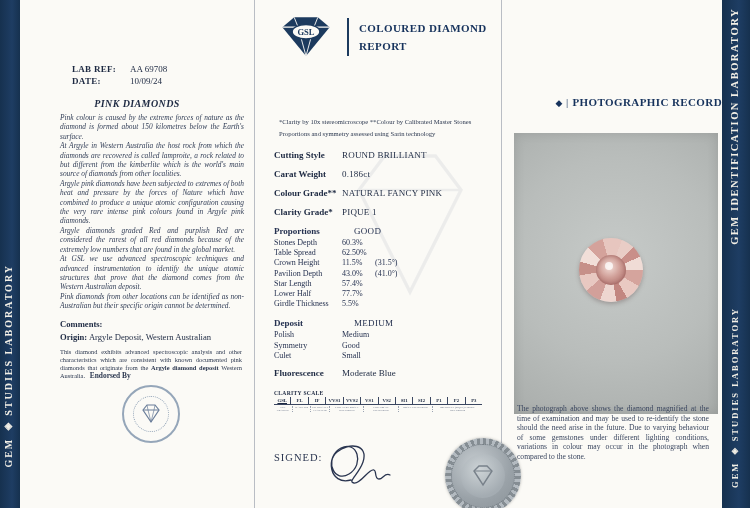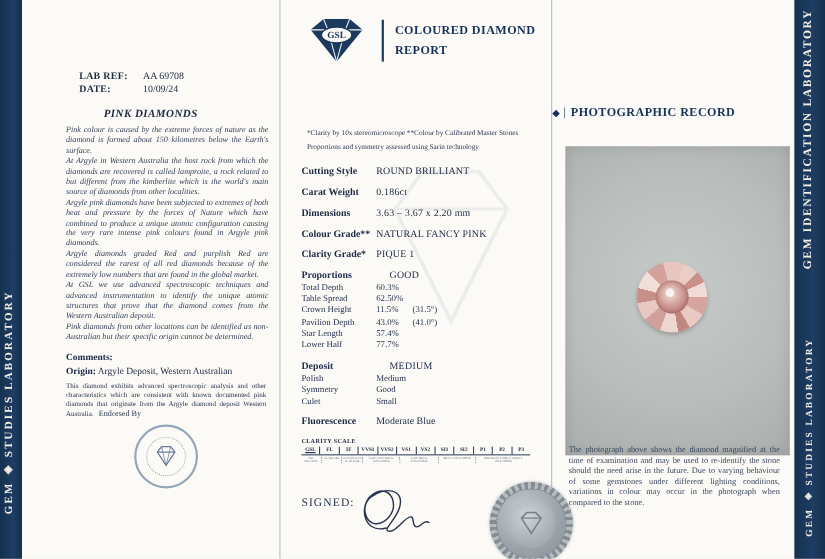--- a/index.html
+++ b/index.html
@@ -22,21 +22,21 @@
   .labref{margin:64px 8px 0 52px;font-size:9px;color:#1d2942;}
   .labref .row{display:flex;margin-bottom:2px;}
   .labref .k{width:58px;font-weight:bold;letter-spacing:.3px;}
   .pink-head{margin:12px 0 4px 0;text-align:center;font-size:10px;font-weight:bold;font-style:italic;color:#1d2942;letter-spacing:.4px;}
   .paras{margin:0 10px 0 40px;font-size:7.4px;line-height:9.4px;font-style:italic;color:#323e57;text-align:justify;}
   .paras p{margin:0;}
   .comments{margin:8px 10px 0 40px;font-size:8.6px;color:#1d2942;}
   .comments .c1{font-weight:bold;}
   .comments .orow{margin-top:3px;}
   .fineprint{margin:6px 12px 0 40px;font-size:6.4px;line-height:8px;color:#2c3850;text-align:justify;}
-  .fineprint b{font-weight:normal;}
+  .fineprint b{font-weight:bold;}
   .endorse-wrap{position:relative;margin:2px 12px 0 40px;}
   .assoc-seal{position:absolute;left:62px;top:3px;width:54px;height:54px;border-radius:50%;
     border:2px solid #8498af;display:flex;align-items:center;justify-content:center;opacity:.85;}
   .assoc-seal .inner{width:34px;height:34px;border-radius:50%;border:1px dotted #8498af;
     display:flex;align-items:center;justify-content:center;}
   .assoc-seal svg{display:block;}
   
   .mid-head{display:flex;align-items:center;margin:14px 0 0 18px;}
   .gsl-logo{width:66px;height:46px;flex:0 0 auto;}
   .title-div{width:2px;height:38px;background:#1c3a5e;margin:0 10px 0 8px;}
@@ -74,21 +74,21 @@
   .big-seal{position:absolute;left:190px;top:438px;width:76px;height:76px;border-radius:50%;
     background:repeating-conic-gradient(#858d93 0deg 5deg,#b3bac0 5deg 10deg);
     display:flex;align-items:center;justify-content:center;box-shadow:0 0 3px rgba(0,0,0,.25);}
   .big-seal .mid{width:62px;height:62px;border-radius:50%;
     background:radial-gradient(circle at 38% 32%,#c6ccd0,#9aa2a8 60%,#8b9399);
     border:1px dotted #747d84;display:flex;align-items:center;justify-content:center;}
   .big-seal .core{width:44px;height:44px;border-radius:50%;
     background:radial-gradient(circle at 42% 35%,#cdd3d6,#a4acb2 70%);
     display:flex;align-items:center;justify-content:center;color:#7c858c;font-size:20px;}
   
-  .photo-head{margin:96px 0 0 0;text-align:left;color:#16325c;font-weight:bold;font-size:11px;letter-spacing:.4px;}
+  .photo-head{margin:96px 0 0 0;text-align:right;color:#16325c;font-weight:bold;font-size:11px;letter-spacing:.4px;}
   .photo-head .dia{font-size:9px;margin-right:3px;}
   .photo-head .sep{font-weight:normal;color:#5a6residue0;margin-right:4px;}
   .photo{position:absolute;left:12px;top:133px;width:204px;height:281px;
     background:radial-gradient(circle at 50% 45%,#c6cac8 0%,#b9bdbb 55%,#a9adab 100%);
     box-shadow:inset 0 0 12px rgba(0,0,0,.12);}
   .gem{position:absolute;left:65px;top:105px;width:64px;height:64px;border-radius:50%;
     background:
       conic-gradient(from 20deg,#e9cdc6 0 25deg,#c98f89 25deg 45deg,#f0dcd6 45deg 70deg,#d5a49d 70deg 100deg,#e9c9c2 100deg 130deg,#c28680 130deg 150deg,#eed6d0 150deg 180deg,#d2a09a 180deg 210deg,#e8c8c1 210deg 240deg,#c69089 240deg 265deg,#f1ded8 265deg 295deg,#d4a29b 295deg 325deg,#e7c6bf 325deg 360deg);
     box-shadow:0 2px 4px rgba(90,70,70,.35);}
   .gem .table-facet{position:absolute;left:17px;top:17px;width:30px;height:30px;border-radius:50%;
@@ -191,40 +191,36 @@
     <div class="specs">
       <div class="spec-row">
         <span class="spec-label">Cutting Style</span>
         <span class="spec-value">ROUND BRILLIANT</span>
       </div>
       <div class="spec-row">
         <span class="spec-label">Carat Weight</span>
         <span class="spec-value">0.186ct</span>
       </div>
       <div class="spec-row">
-        <span class="spec-label">Dimensions</span>
-        <span class="spec-value">3.63 – 3.67 x 2.20 mm</span>
-      </div>
-      <div class="spec-row">
         <span class="spec-label">Colour Grade**</span>
         <span class="spec-value">NATURAL FANCY PINK</span>
       </div>
       <div class="spec-row">
         <span class="spec-label">Clarity Grade*</span>
         <span class="spec-value">PIQUE 1</span>
       </div>
     </div>
 
     <div class="prop-block">
       <div class="prop-head">
         <span class="spec-label">Proportions</span>
         <span class="g">GOOD</span>
       </div>
       <div class="prop-row">
-        <span class="l">Total Depth</span>
+        <span class="l">Stones Depth</span>
         <span class="v">60.3%</span>
         <span class="e"></span>
       </div>
       <div class="prop-row">
         <span class="l">Table Spread</span>
         <span class="v">62.50%</span>
         <span class="e"></span>
       </div>
       <div class="prop-row">
         <span class="l">Crown Height</span>
@@ -237,20 +233,25 @@
         <span class="e">(41.0°)</span>
       </div>
       <div class="prop-row">
         <span class="l">Star Length</span>
         <span class="v">57.4%</span>
         <span class="e"></span>
       </div>
       <div class="prop-row">
         <span class="l">Lower Half</span>
         <span class="v">77.7%</span>
+        <span class="e"></span>
+      </div>
+      <div class="prop-row">
+        <span class="l">Girdle Thickness</span>
+        <span class="v">5.5%</span>
         <span class="e"></span>
       </div>
     </div>
 
     <div class="finish-block">
       <div class="prop-head">
         <span class="spec-label">Deposit</span>
         <span class="g">MEDIUM</span>
       </div>
       <div class="prop-row">

